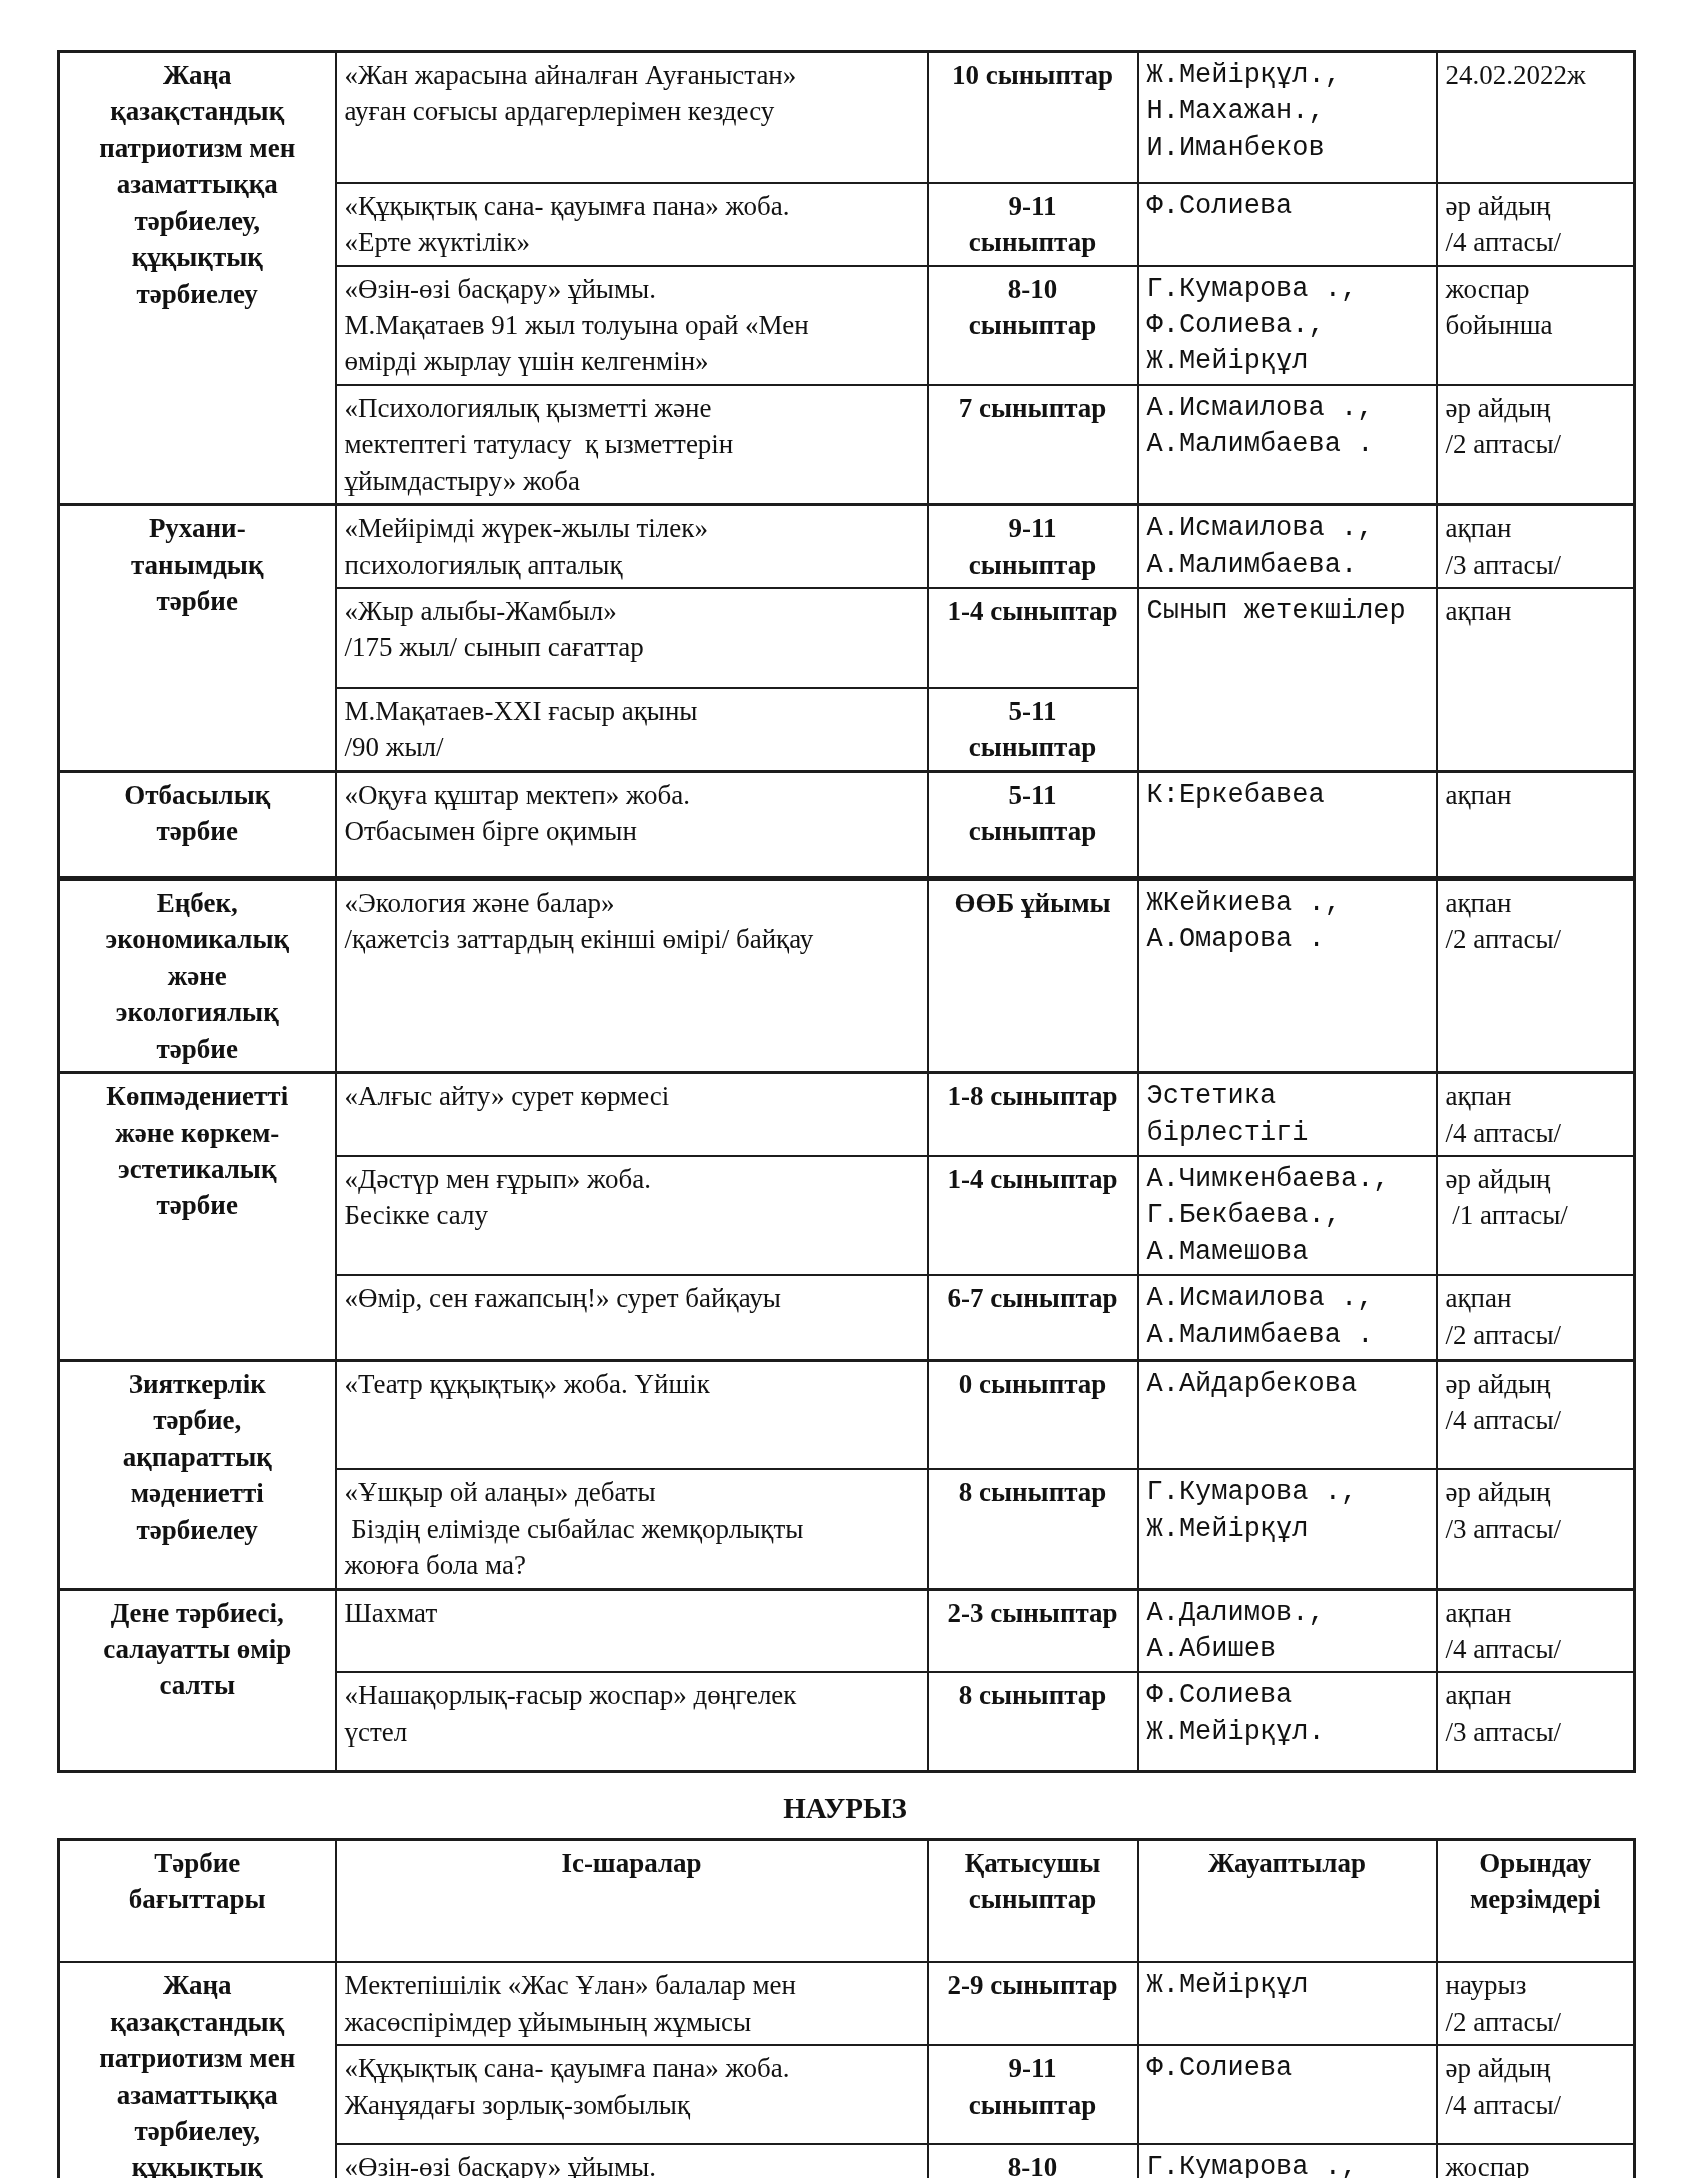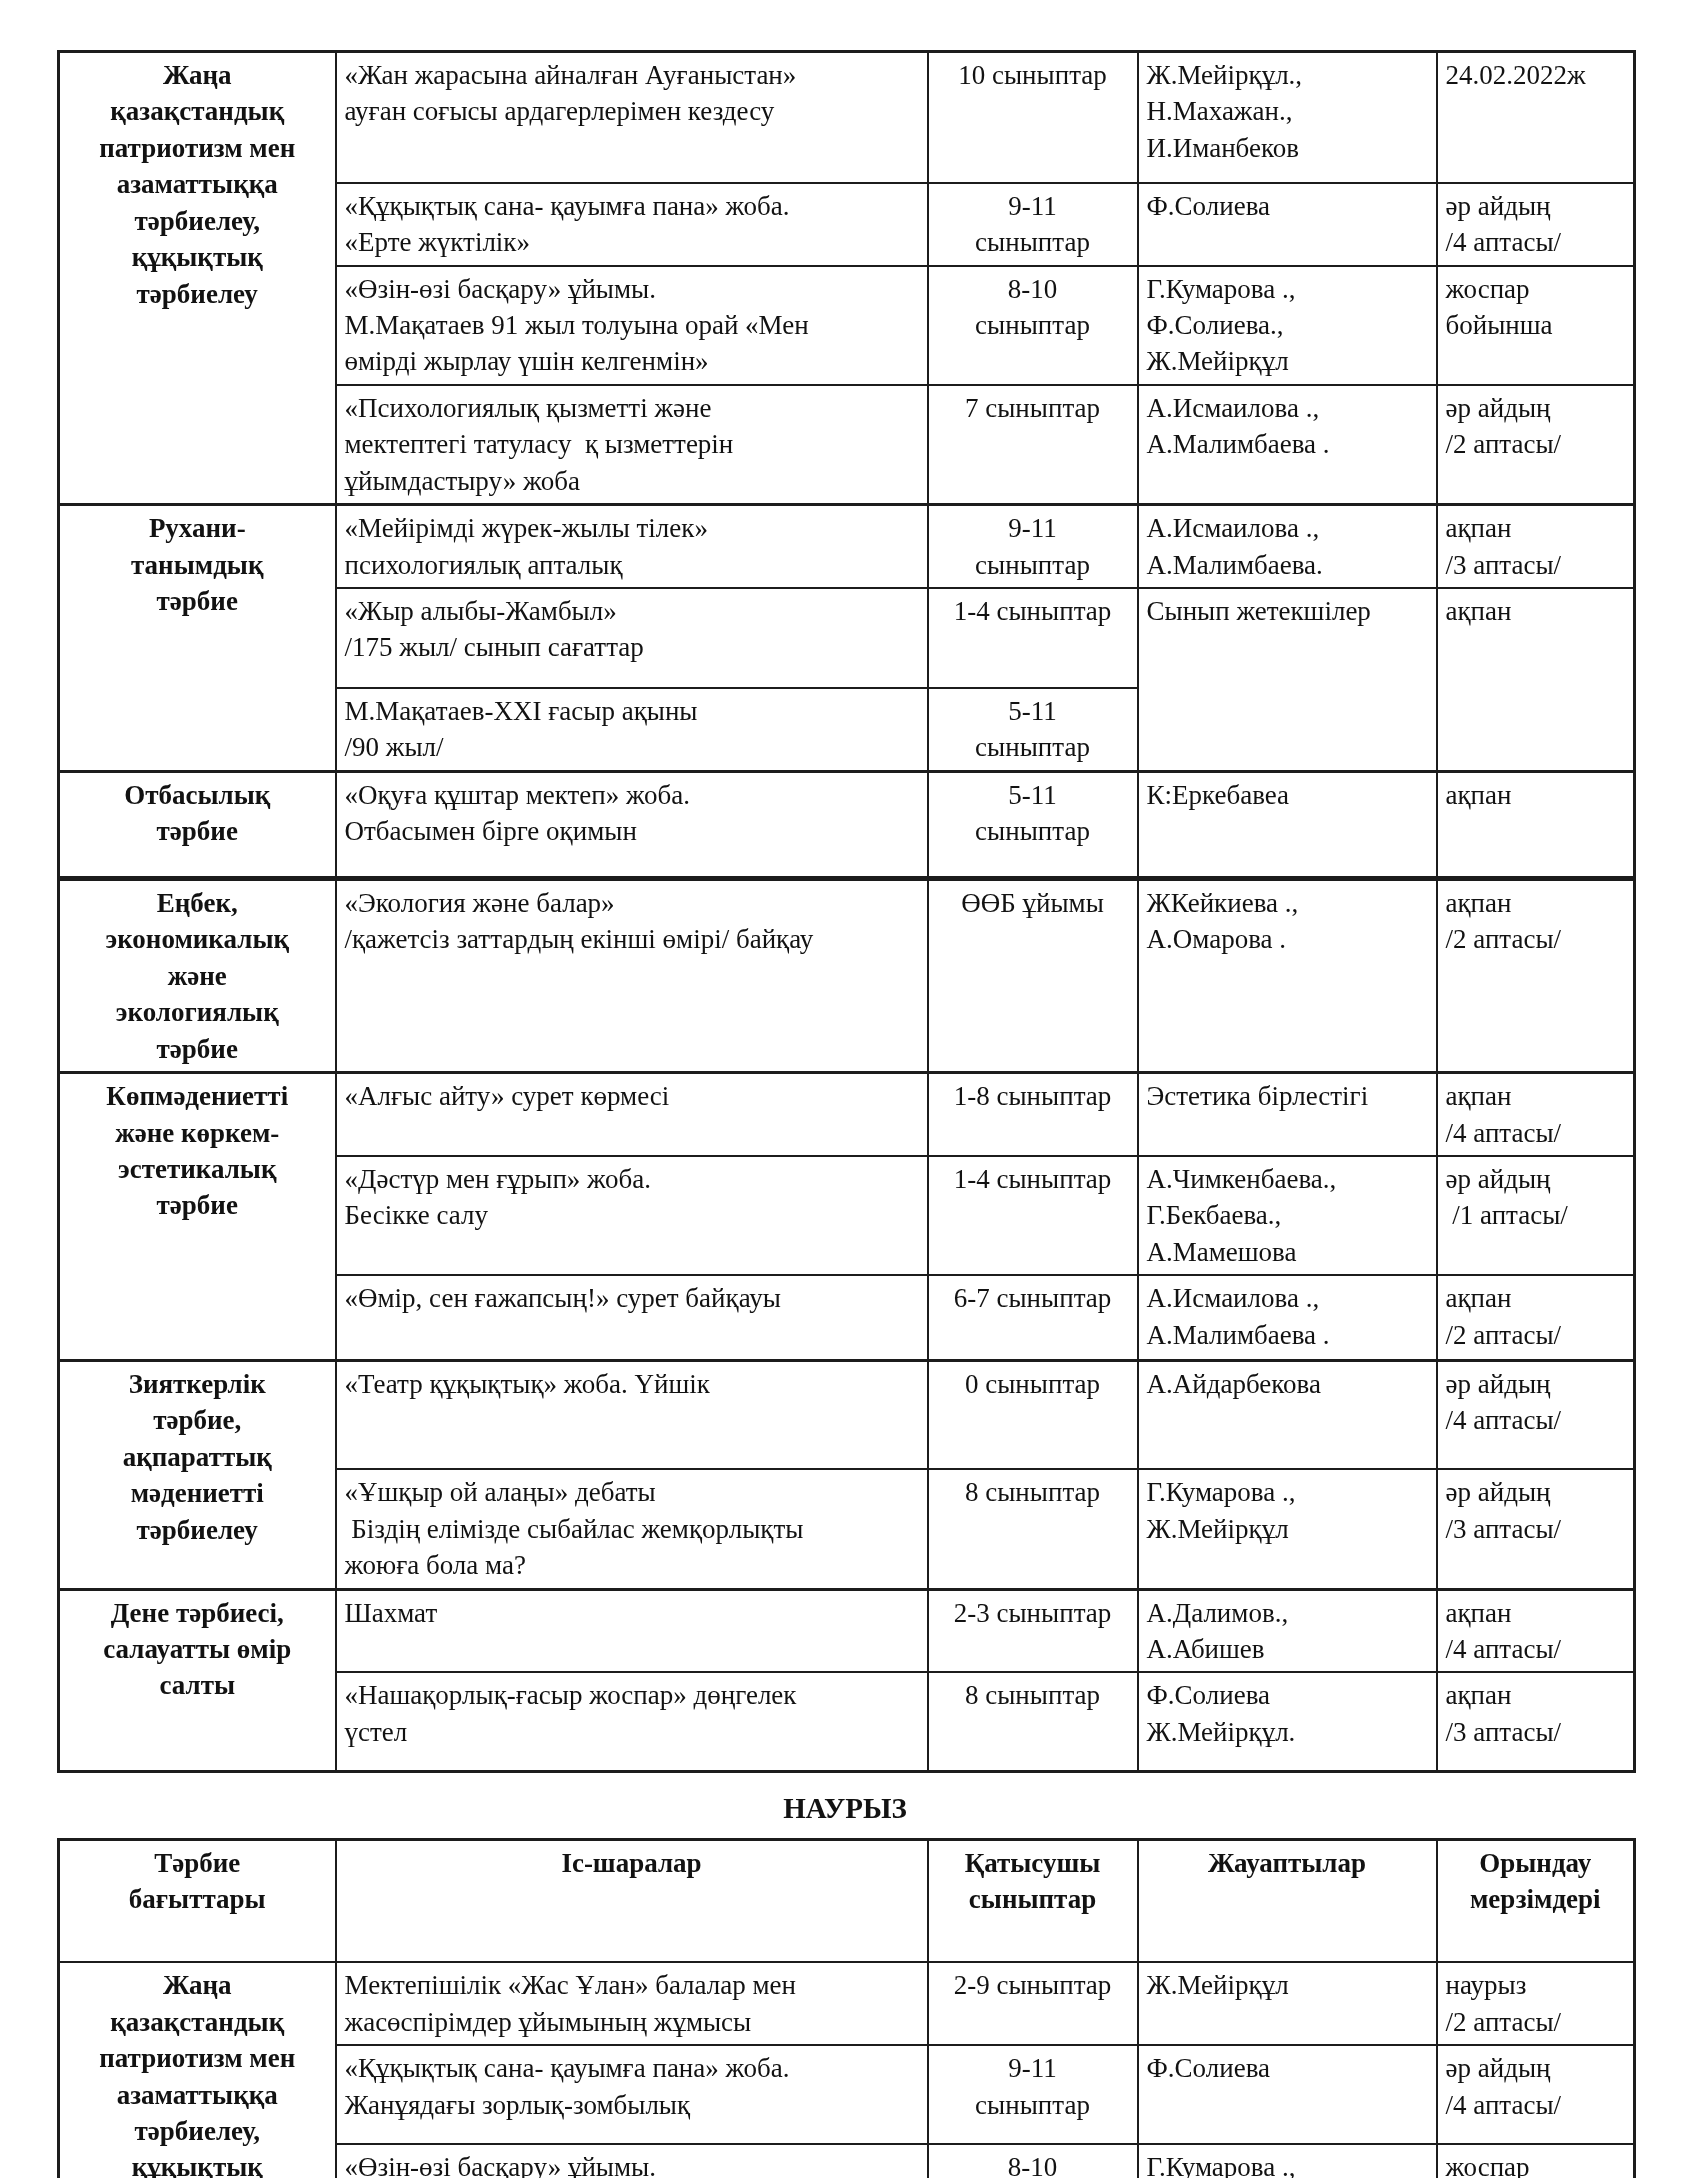--- a/index.html
+++ b/index.html
@@ -32,22 +32,22 @@
   }
   table.plan { border: 3px solid #1c1c1c; }
   tr.grp td { border-top-width: 3px; }
   tr.grp2 td { border-top-width: 5px; }
   td.c1 {
     font-weight: bold;
     text-align: center;
     padding: 6px 4px;
   }
   td.c2 { padding-left: 10px; }
-  td.c3 { text-align: center; padding: 4px 2px; }
-  td.c4 { padding-left: 10px; }
+  td.c3 { text-align: center; padding: 4px 2px; font-weight: bold; }
+  td.c4 { padding-left: 10px; font-family: Liberation Mono, monospace; }
   td.c5 { padding-left: 12px; }
   th {
     font-weight: bold;
     text-align: center;
     padding-top: 8px;
   }
   .march-title {
     font-weight: bold;
     font-size: 29px;
     line-height: 1.2;

